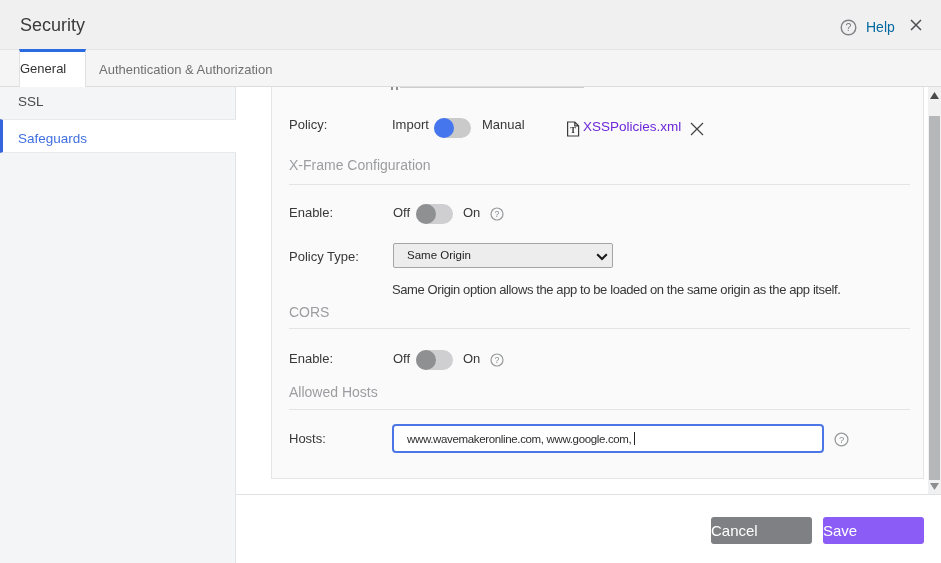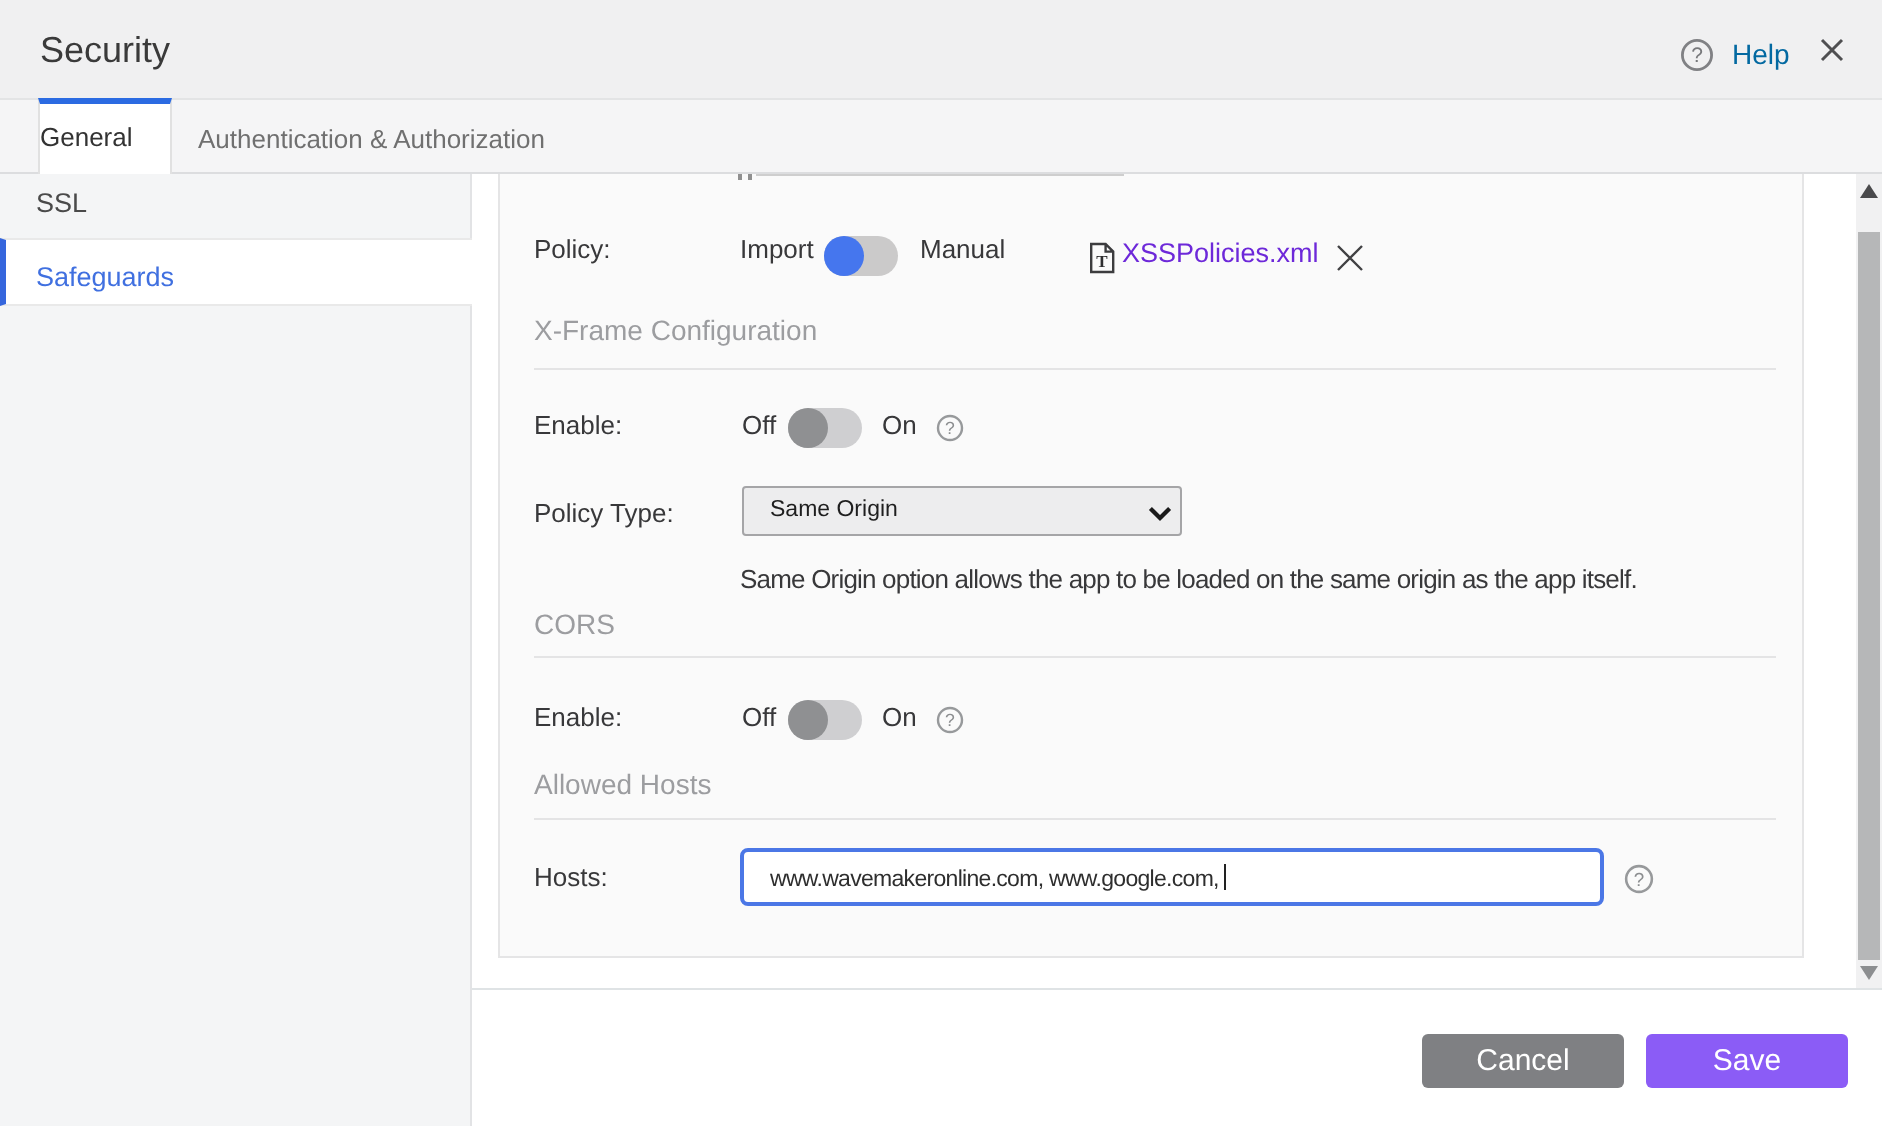--- a/index.html
+++ b/index.html
@@ -14,40 +14,40 @@
 
 #tabs{left:0;top:50px;width:941px;height:37px;background:#f5f5f6;border-bottom:1px solid #dcdddf}
 #tab1{left:19px;top:49px;width:67px;height:38px;background:#fff;border-top:3px solid #2b6be2;border-left:1px solid #e1e1e1;border-right:1px solid #e1e1e1;text-align:left;font-size:13px;color:#333;line-height:33px}
 #tab2{left:99px;top:62px;font-size:13px;color:#707070}
 
 #side{left:0;top:87px;width:236px;height:476px;background:#f4f5f6;border-right:1px solid #e2e3e5}
 #ssl{left:18px;top:7px;font-size:13.5px;color:#4a4a4a}
 #sel{left:0;top:32px;width:236px;height:34px;background:#fff;border-top:1px solid #e9e9e9;border-bottom:1px solid #e9e9e9;border-left:3px solid #3566dd}
 #seltx{left:15px;top:11px;font-size:13.5px;color:#4070e0;position:absolute;white-space:nowrap}
 
-#card{left:249px;top:87px;width:653px;height:392px;background:#fafafa;border:1px solid #e5e5e6;border-top:none;overflow:hidden}
+#card{left:271px;top:87px;width:653px;height:392px;background:#fafafa;border:1px solid #e5e5e6;border-top:none;overflow:hidden}
 #card .txt{font-size:13px;color:#38383a}
 #card .sect{font-size:14px;color:#9c9da0}
 #card .hr{position:absolute;left:17px;width:621px;height:1px;background:#e4e4e5}
 .tg{position:absolute;width:37px;height:20px;border-radius:10px;background:#cfcfd1}
 .tg .knob{position:absolute;left:0;top:0;width:20px;height:20px;border-radius:50%;background:#8f9092}
 .tg.blue{background:#cbcaca}
 .tg.blue .knob{background:#4576ee}
 .qi{position:absolute}
 
 #pselect{left:121px;top:156px;width:220px;height:25px;background:#ededee;border:1px solid #a5a5a7;border-radius:2px}
 
 #hostinp{left:120px;top:337px;width:432px;height:29px;background:#fff;border:2px solid #4b77e6;border-radius:4px}
 #hostinp .t{position:absolute;left:13px;top:5.5px;font-size:11.5px;letter-spacing:-0.35px;color:#2e2e2e;white-space:nowrap}
 
 #strack{left:928px;top:87px;width:13px;height:407px;background:#f1f1f2}
 #sthumb{left:929px;top:116px;width:11px;height:364px;background:#b6b7b8;position:absolute}
 
 #foot{left:236px;top:494px;width:705px;height:69px;background:#fff;border-top:1px solid #dfe3e5}
-.btn{position:absolute;top:22px;width:101px;height:27px;border-radius:3px;color:#fff;font-size:15px;text-align:center;line-height:27px}
+.btn{position:absolute;top:22px;width:101px;height:27px;border-radius:3px;color:#fff;font-size:15px;line-height:27px}
 #bcancel{left:475px;background:#7f8083}
 #bsave{left:587px;background:#8b5cf6}
 </style>
 </head>
 <body>
 <div class="abs" id="hdr">
   <span class="txt" id="title">Security</span>
   <svg class="abs" style="left:840px;top:19px" width="17" height="17" viewBox="0 0 17 17">
       <circle cx="8.5" cy="8.5" r="7.3" fill="none" stroke="#808184" stroke-width="1.4"></circle>
       <text x="8.5" y="12.2" text-anchor="middle" font-size="10.5" fill="#77787b" font-family="Liberation Sans">?</text>

